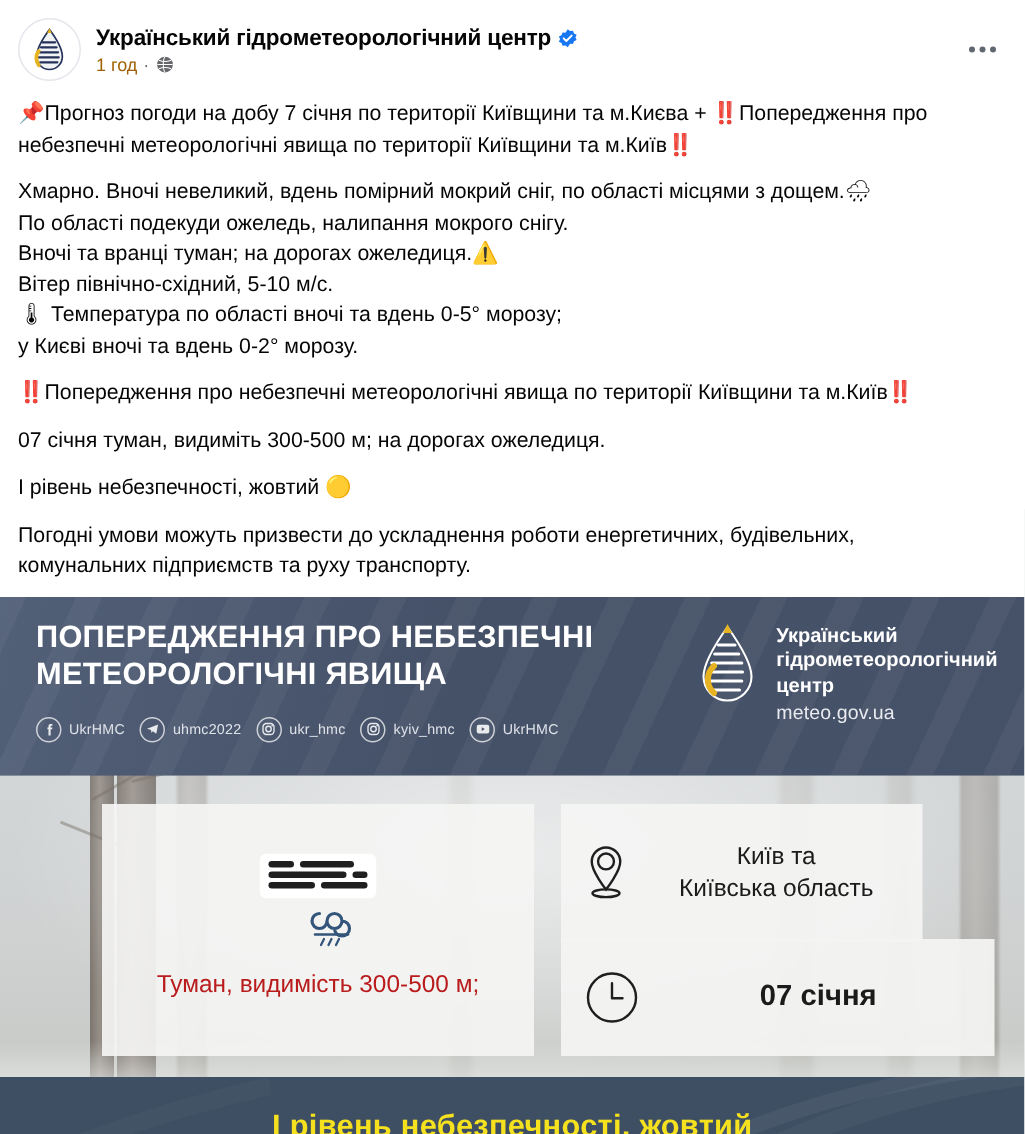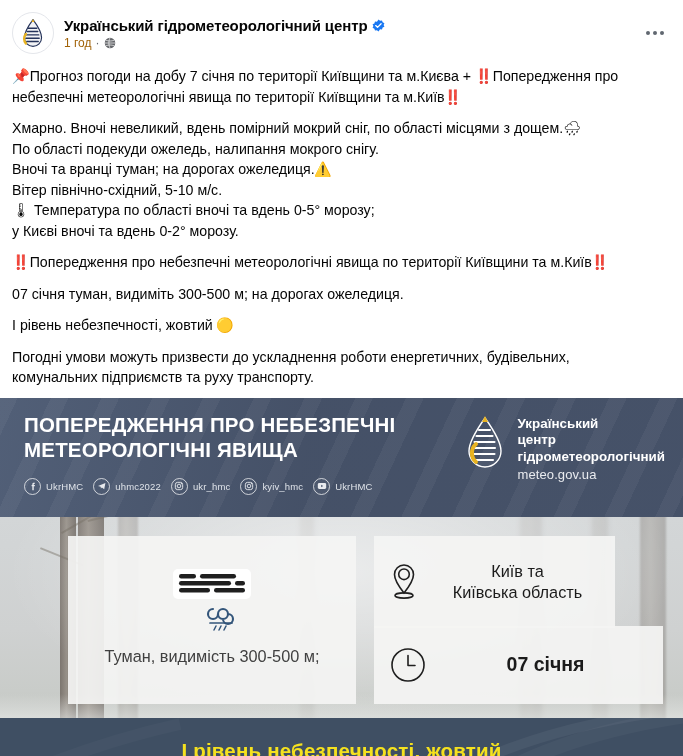--- a/index.html
+++ b/index.html
@@ -123,21 +123,21 @@
     display:flex; align-items:center;
   }
   .card-left {
     left:68px; top:138px; width:288px; height:168px;
     flex-direction: column; justify-content:center;
     padding: 8px 14px 12px;
   }
   .fogicon { width:78px; height:30px; margin-bottom:4px; }
   .visicon { width:34px; height:28px; margin: 2px 0 12px 18px; }
   .card-left-text {
-    font-size:16.3px; line-height:22px; color:#404040; text-align:center; font-weight:500;
+    font-size:16.3px; line-height:22px; color:#b91c1c; text-align:center; font-weight:500;
   }
   .card-right-top {
     left:374px; top:138px; width:241px; height:92px;
     padding: 0 12px 0 14px; gap:12px;
   }
   .card-right-bot {
     left:374px; top:228px; width:289px; height:78px;
     padding: 0 12px 0 14px; gap:12px;
   }
   .pin-icon { width:32px; height:40px; flex:0 0 32px; }
@@ -311,22 +311,22 @@
                 <path d="M12.5 26 h20"></path>
               <path d="M11 32 h22"></path>
                 <path d="M11.5 38 h21"></path>
                 <path d="M14 44 h17"></path>
             </g>
             <path d="M14 28 a12 12 0 0 0 0 18" fill="none" stroke="#e8b321" stroke-width="4" stroke-linecap="round"></path>
             <path d="M23 0 l3 6 -6 0 Z" fill="#e8b321"></path>
           </svg>
           <div class="brand-text">
             <div>Український</div>
+            <div>гідрометеорологічний</div>
             <div>центр</div>
-            <div>гідрометеорологічний</div>
             <div class="brand-url">meteo.gov.ua</div>
           </div>
         </div>
       </div>
     </div>
 
     <div class="card card-left">
       <svg class="fogicon" viewBox="0 0 78 30">
         <rect x="0" y="0" width="78" height="30" rx="5" fill="#ffffff"></rect>
         <g fill="#1f1f1f">

